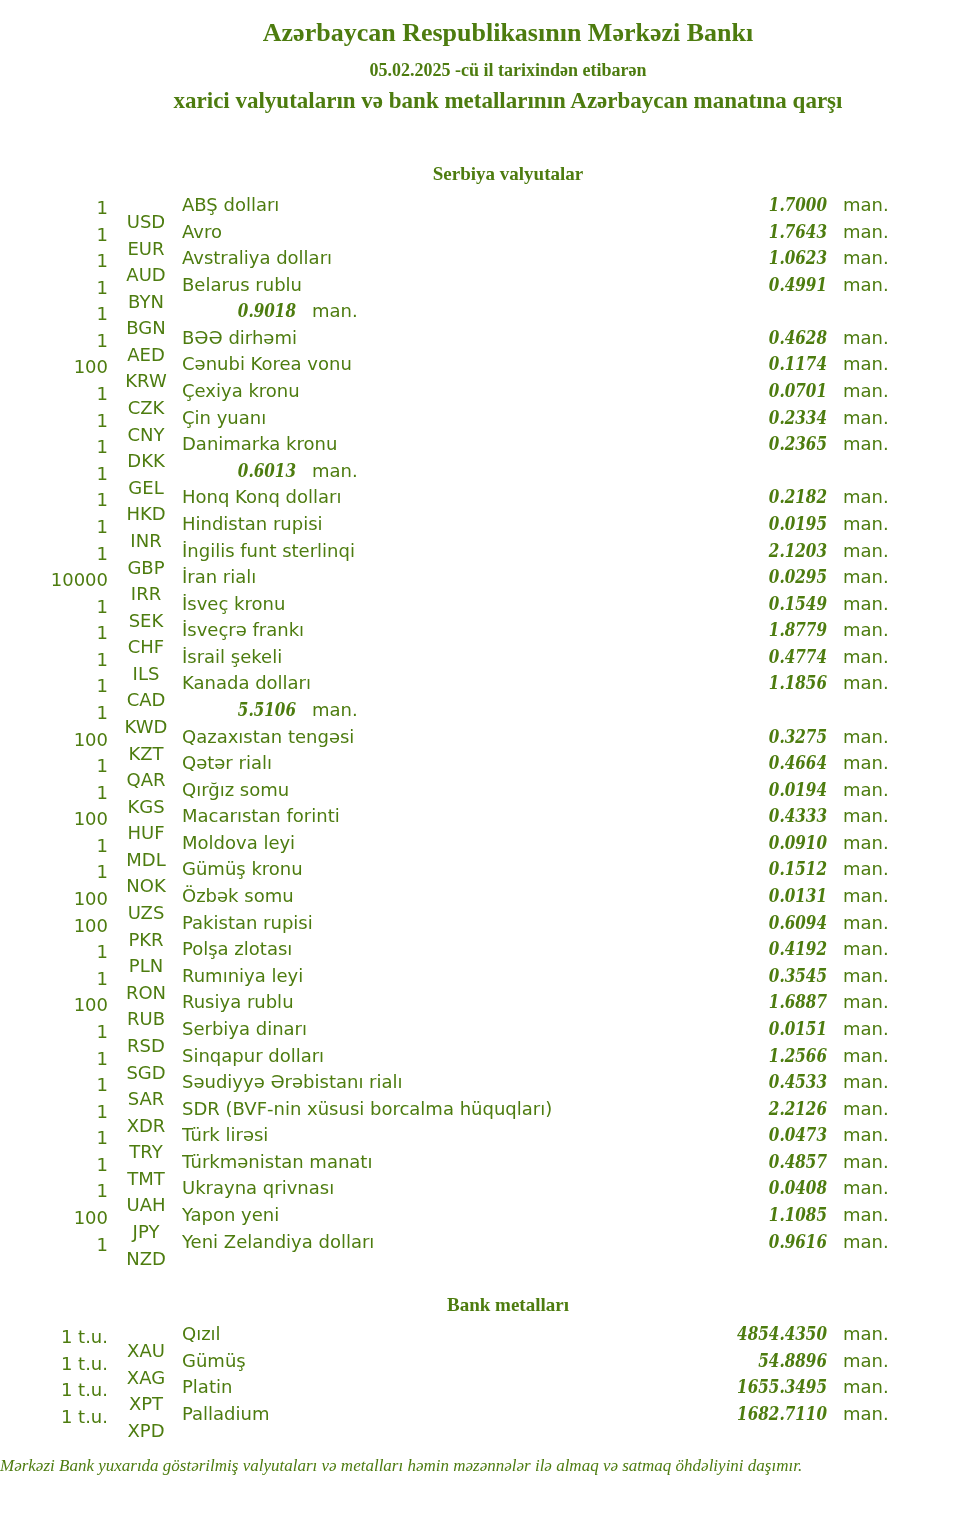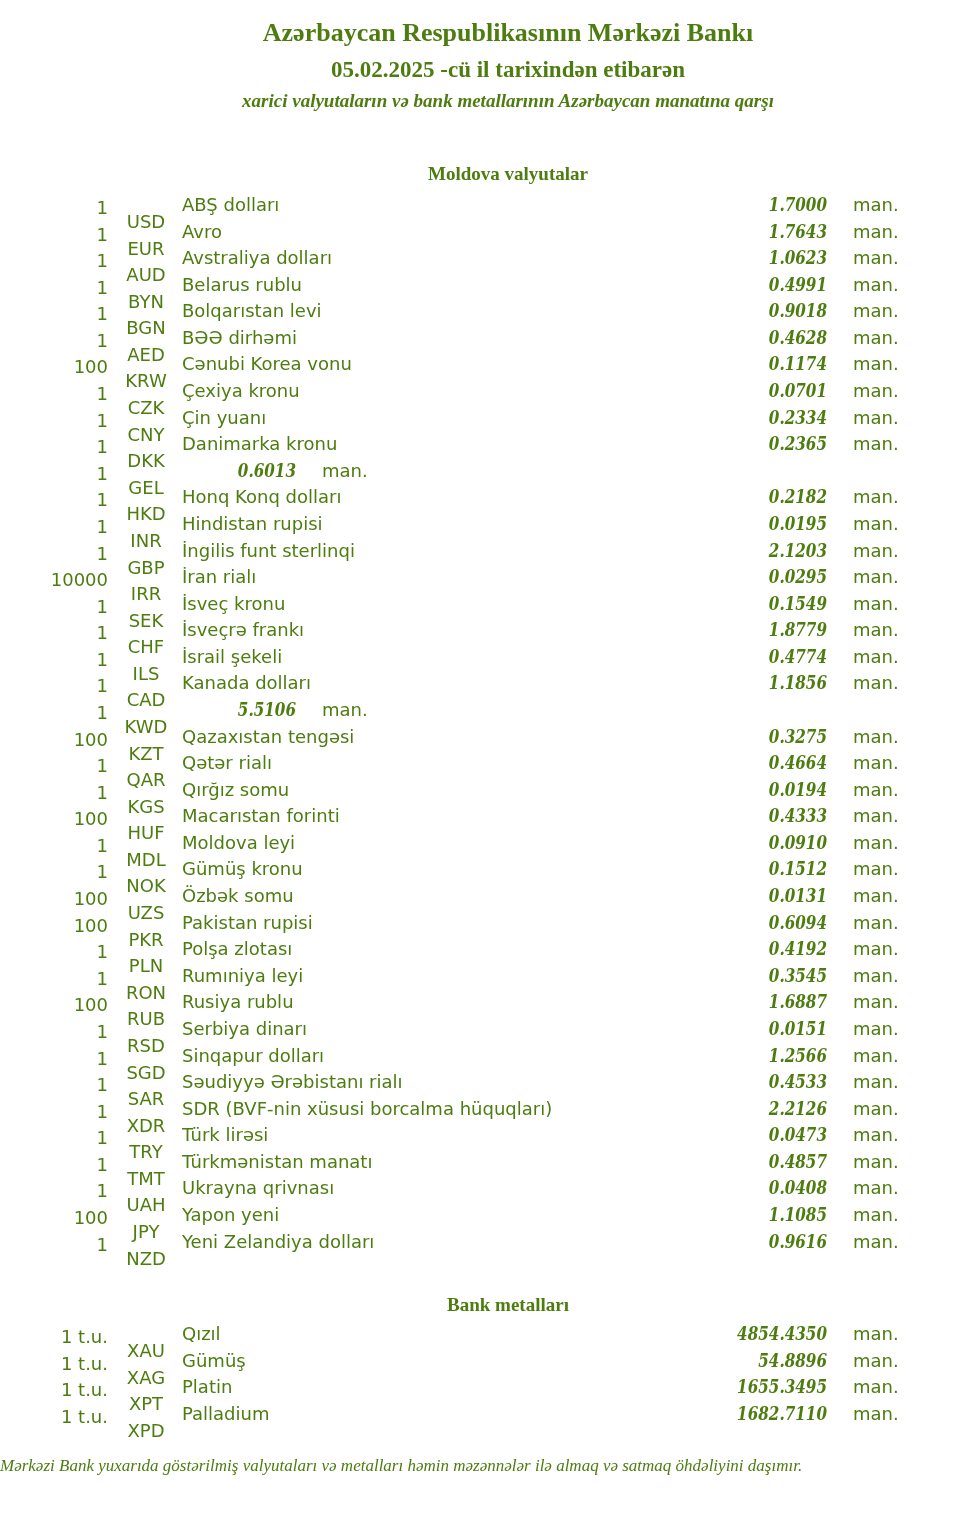--- a/index.html
+++ b/index.html
@@ -19,31 +19,30 @@
   .title {
     font-family: "Liberation Serif", serif;
     font-weight: bold;
     font-size: 26px;
     line-height: 30px;
     margin: 0;
   }
   .date-line {
     font-family: "Liberation Serif", serif;
     font-weight: bold;
-    font-size: 23px;
+    font-size: 18px;
     line-height: 22px;
     margin-top: 11px;
   }
   .subtitle {
     font-family: "Liberation Serif", serif;
     font-weight: bold;
-    font-size: 19px;
+    font-size: 23px;
     line-height: 23px;
     margin-top: 8px;
-    font-style: italic;
   }
   .section-title {
     font-family: "Liberation Serif", serif;
     font-weight: bold;
     font-size: 19px;
     line-height: 24px;
     margin: 50px 0 7px 0;
   }
   .section-title.metals { margin: 37px 0 5px 0; }
   .rows { width: 960px; }
@@ -78,21 +77,21 @@
     font-family: "DejaVu Serif", serif;
     font-style: italic;
     font-weight: bold;
     font-size: 19px;
     transform: scaleX(0.8);
     transform-origin: 100% 60%;
   }
   .unit {
     width: 133px;
     box-sizing: border-box;
-    padding-left: 26px;
+    padding-left: 16px;
     text-align: left;
   }
   .disclaimer {
     margin-top: 27px;
     text-align: left;
     font-family: "Liberation Serif", serif;
     font-style: italic;
     font-size: 17px;
     line-height: 22px;
   }
@@ -101,21 +100,21 @@
 <body>
 
 <div class="page">
 
   <div class="head">
     <h1 class="title">Azərbaycan Respublikasının Mərkəzi Bankı</h1>
     <div class="date-line">05.02.2025 -cü il tarixindən etibarən</div>
     <div class="subtitle">xarici valyutaların və bank metallarının Azərbaycan manatına qarşı</div>
   </div>
 
-  <h2 class="section-title">Moldova valyutalar</h2>
+  <h2 class="section-title">Serbiya valyutalar</h2>
 
   <div class="rows">
 
       <div class="row">
         <span class="qty">1</span>
         <span class="code">USD</span>
         <span class="name">ABŞ dolları</span>
         <span class="rate">1.7000</span>
         <span class="unit">man.</span>
       </div>
@@ -140,21 +139,20 @@
         <span class="qty">1</span>
         <span class="code">BYN</span>
         <span class="name">Belarus rublu</span>
         <span class="rate">0.4991</span>
         <span class="unit">man.</span>
       </div>
 
       <div class="row">
         <span class="qty">1</span>
         <span class="code">BGN</span>
-        <span class="name">Bolqarıstan levi</span>
         <span class="rate">0.9018</span>
         <span class="unit">man.</span>
       </div>
 
       <div class="row">
         <span class="qty">1</span>
         <span class="code">AED</span>
         <span class="name">BƏƏ dirhəmi</span>
         <span class="rate">0.4628</span>
         <span class="unit">man.</span>

